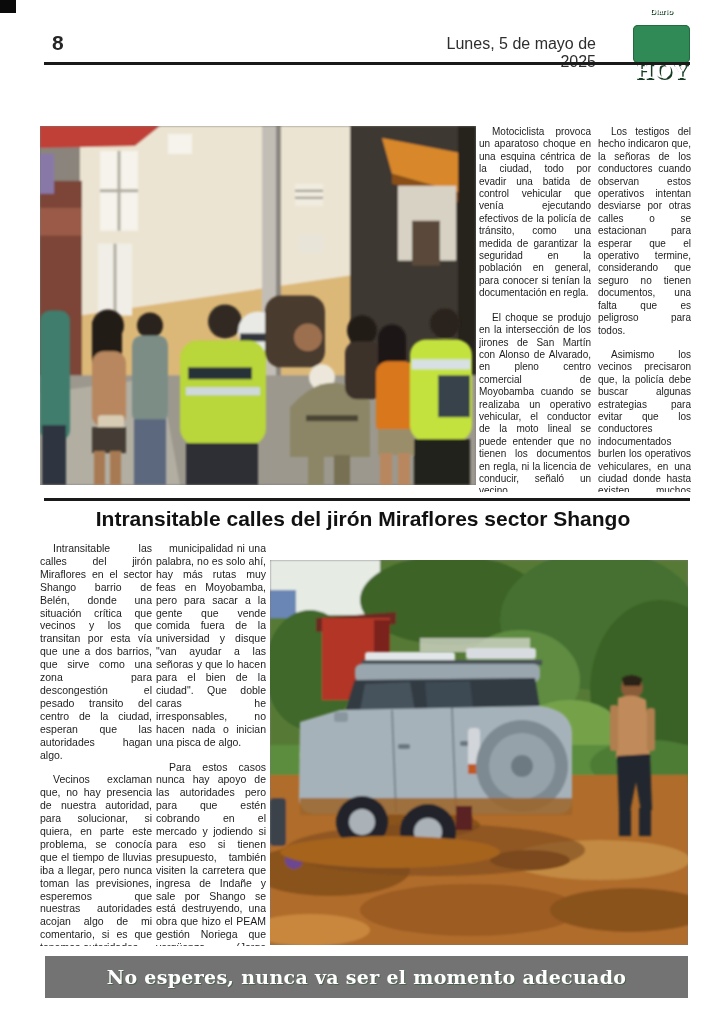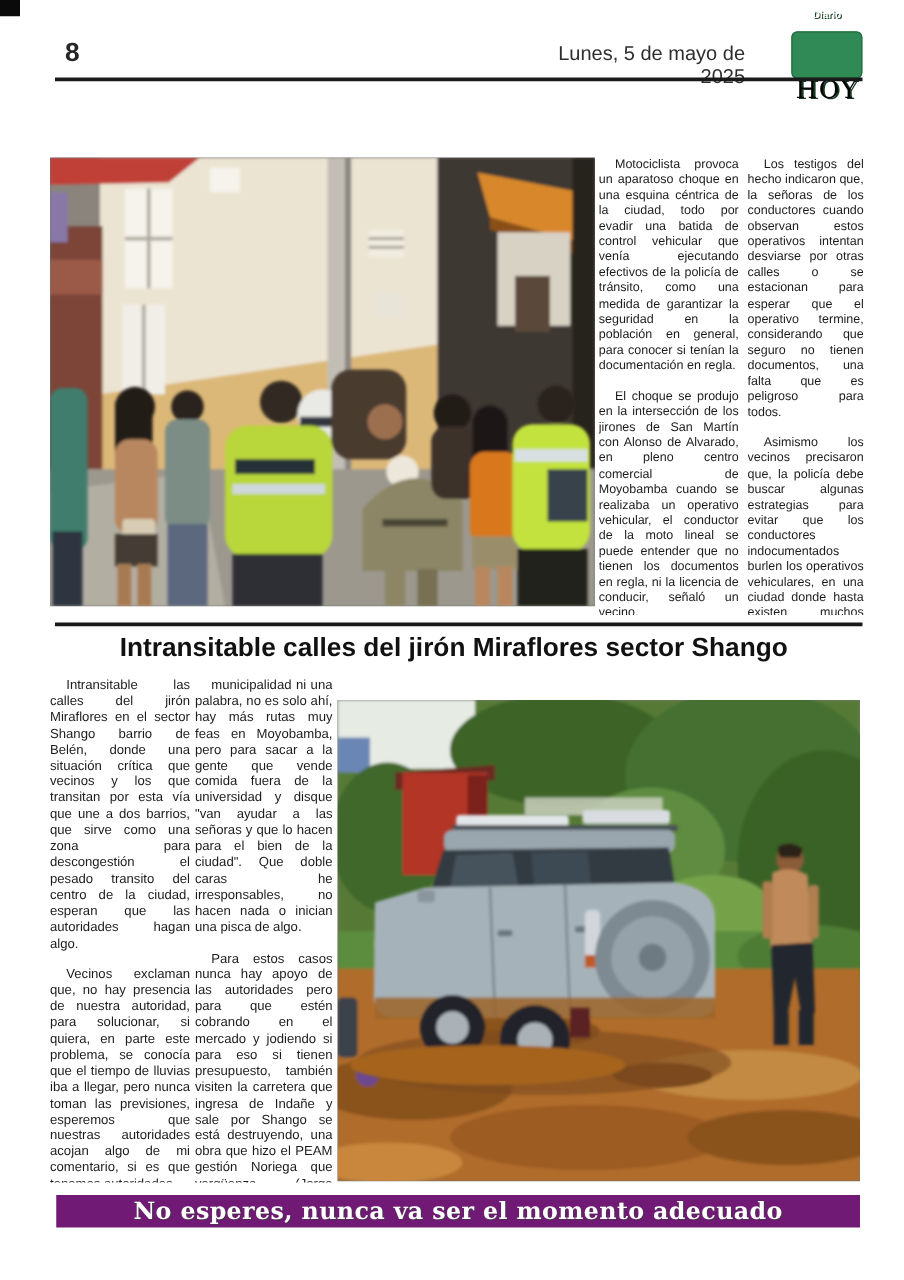--- a/index.html
+++ b/index.html
@@ -5,21 +5,21 @@
   html,body{margin:0;padding:0;background:#ffffff;}
   .page{position:relative;width:723px;height:1024px;background:#ffffff;overflow:hidden;
         font-family:"Liberation Sans",sans-serif;color:#1c1c1c;}
   .corner-mark{position:absolute;left:0;top:0;width:16px;height:13px;background:#0a0a0a;}
   .pagenum{position:absolute;left:52px;top:31px;font-size:21px;font-weight:bold;color:#262626;}
   .section{position:absolute;left:97px;top:29px;font-size:22px;font-weight:bold;color:#262626;letter-spacing:.2px;}
   .date{position:absolute;left:410px;top:35px;width:186px;text-align:right;font-size:16px;color:#2e2e2e;}
   .logo{position:absolute;left:633px;top:25px;width:57px;height:38px;background:#2f8a55;border-radius:5px;
         display:flex;flex-direction:column;align-items:center;justify-content:center;box-shadow:0 0 0 1px #24693f inset;gap:44px;}
   .logo-top{font-size:8px;font-weight:bold;color:#fff;line-height:9px;text-shadow:1px 1px 0 #1c4a2c;}
-  .logo-main{font-family:"DejaVu Serif",serif;font-size:20px;font-weight:normal;color:#000000;line-height:22px;
+  .logo-main{font-family:"DejaVu Serif",serif;font-size:20px;font-weight:bold;color:#ffffff;line-height:22px;
         letter-spacing:1px;text-shadow:1.5px 1.5px 0 #173c24;}
   .rule{position:absolute;left:44px;top:62px;width:646px;height:3px;background:#1a1a1a;}
   .divider{position:absolute;left:44px;top:498px;width:646px;height:3px;background:#1a1a1a;}
 
   .headline1{position:absolute;left:170px;top:74px;width:520px;text-align:center;
         font-size:24px;font-weight:bold;line-height:26px;color:#111;}
   .headline2{position:absolute;left:38px;top:507px;width:650px;text-align:center;
         font-size:21px;font-weight:bold;color:#111;}
 
   .photo{position:absolute;overflow:hidden;background:#777;}
@@ -29,21 +29,21 @@
 
   .col{position:absolute;text-align:justify;overflow:hidden;}
   .col p{margin:0 0 12px 0;text-indent:13px;}
   .a1col{top:126px;height:366px;font-size:10px;line-height:12.4px;}
   .a1c1{left:479px;width:112px;}
   .a1c2{left:598px;width:93px;}
   .a2col{top:542px;height:404px;font-size:10.5px;line-height:12.9px;}
   .a2c1{left:40px;width:112px;}
   .a2c2{left:156px;width:110px;}
 
-  .banner{position:absolute;left:45px;top:956px;width:643px;height:26px;background:#701a75;
+  .banner{position:absolute;left:45px;top:956px;width:643px;height:42px;background:#737373;
         display:flex;align-items:center;justify-content:center;}
   .banner-text{font-family:"DejaVu Serif",serif;font-size:19px;font-weight:bold;color:#ffffff;
         text-shadow:1px 1px 0 rgba(30,80,35,.45);letter-spacing:.3px;}
 </style>
 </head>
 <body>
 
 <div class="page">
 
   <div class="corner-mark"></div>

